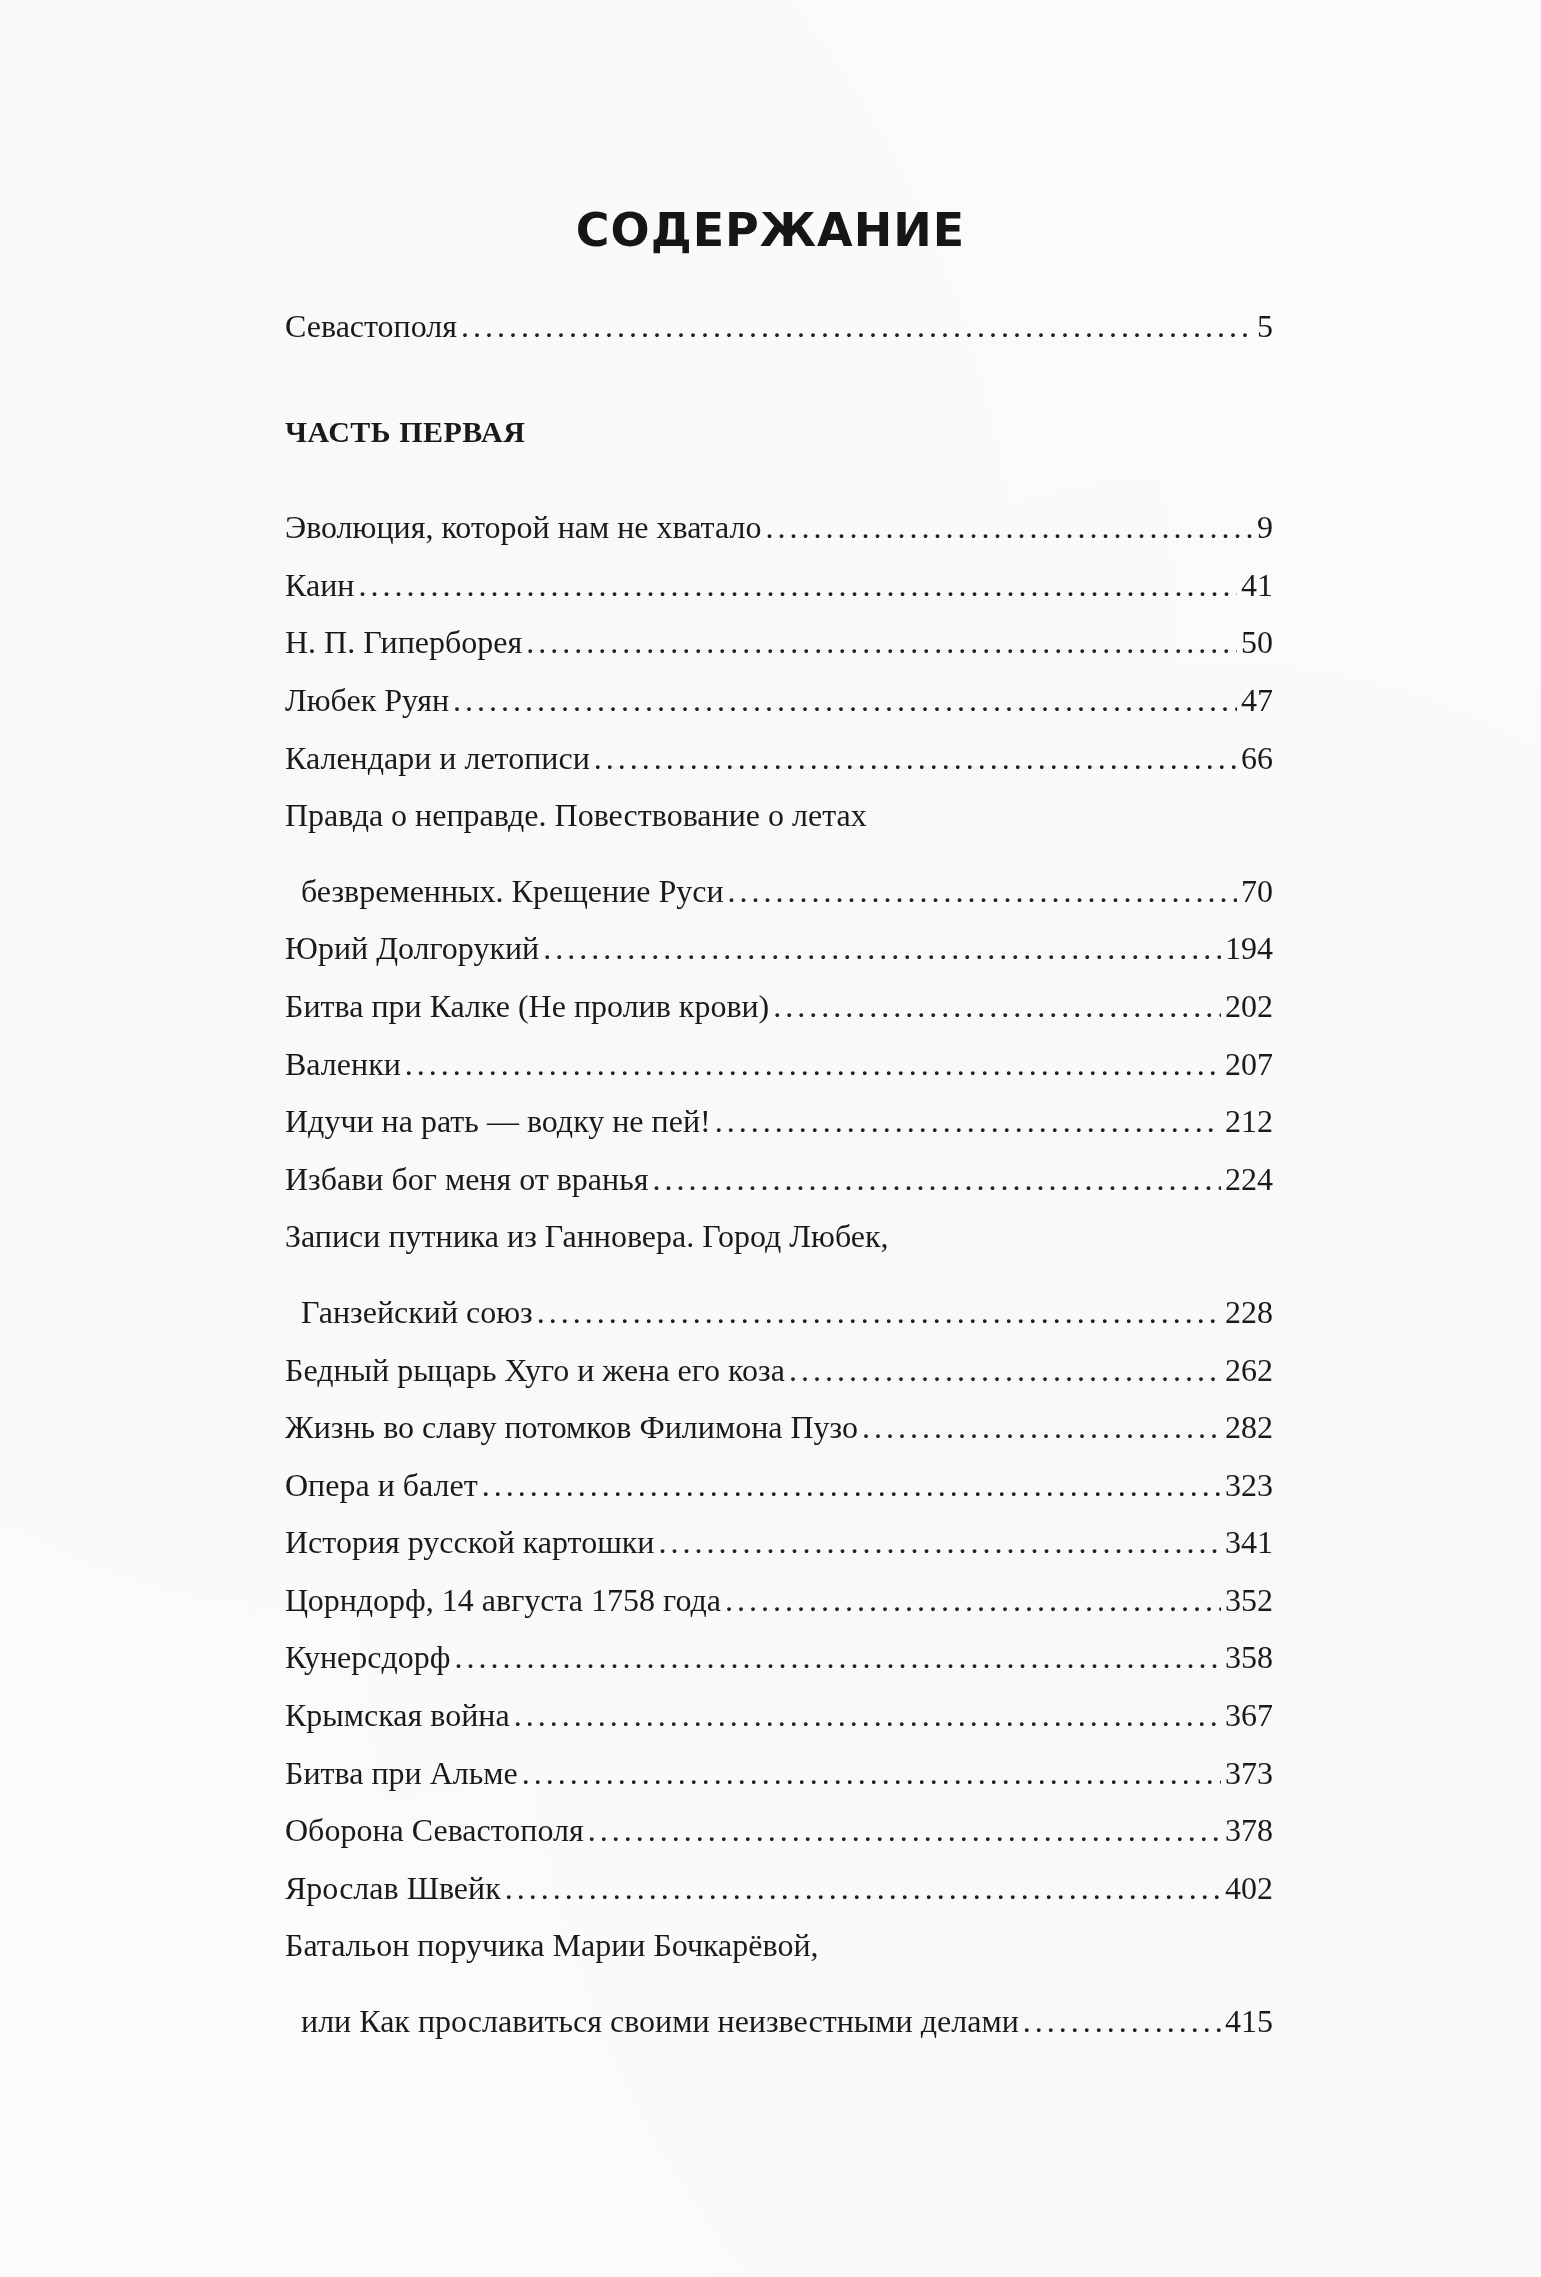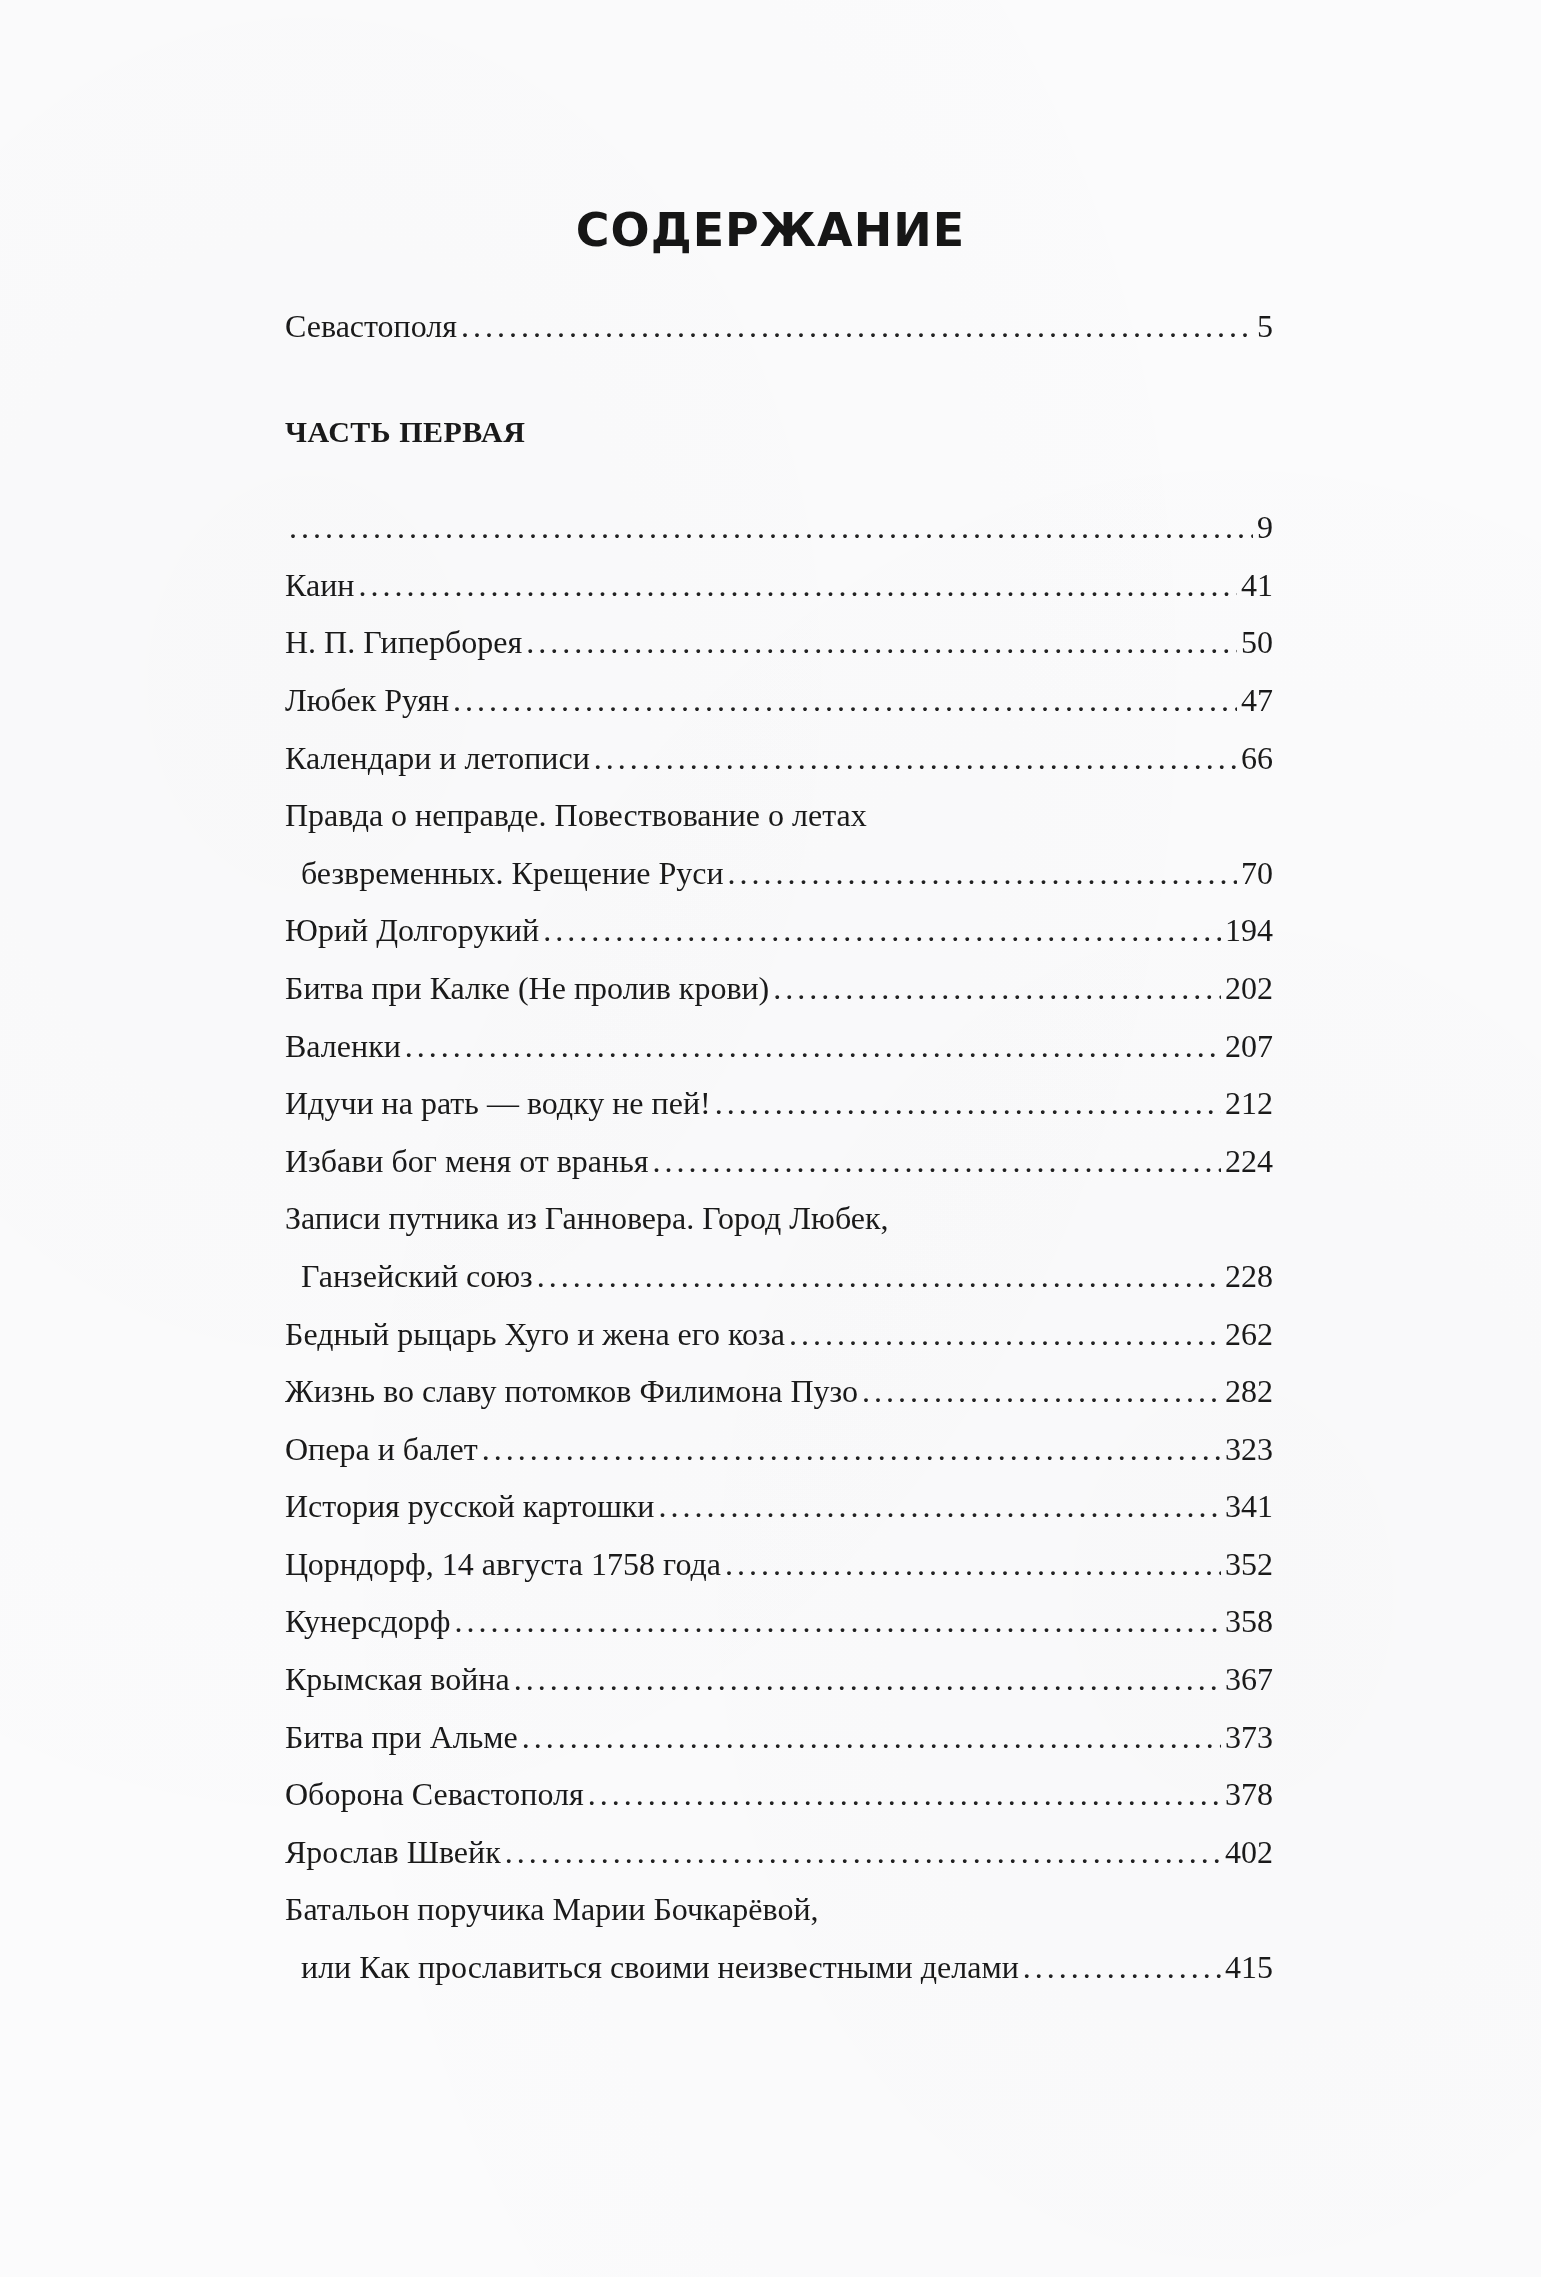--- a/index.html
+++ b/index.html
@@ -49,20 +49,21 @@
     display: flex;
     align-items: flex-end;
     height: 57.6px;
     line-height: 57.6px;
     white-space: nowrap;
   }
   .entry.multi {
     flex-direction: column;
     align-items: stretch;
     height: auto;
+    gap: 18px;
   }
   .entry .line1 {
     height: 57.6px;
     line-height: 57.6px;
   }
   .entry .row {
     display: flex;
     align-items: flex-end;
     height: 57.6px;
     line-height: 57.6px;
@@ -103,20 +104,21 @@
 
     <div class="entry">
       <span class="label">Севастополя</span>
       <span class="dots"></span>
       <span class="page-num">5</span>
     </div>
 
     <div class="part-heading">ЧАСТЬ ПЕРВАЯ</div>
 
     <div class="entry">
+      <span class="label">Эволюция, которой нам не хватало</span>
       <span class="dots"></span>
       <span class="page-num">9</span>
     </div>
     <div class="entry">
       <span class="label">Каин</span>
       <span class="dots"></span>
       <span class="page-num">41</span>
     </div>
     <div class="entry">
       <span class="label">Н. П. Гиперборея</span>

